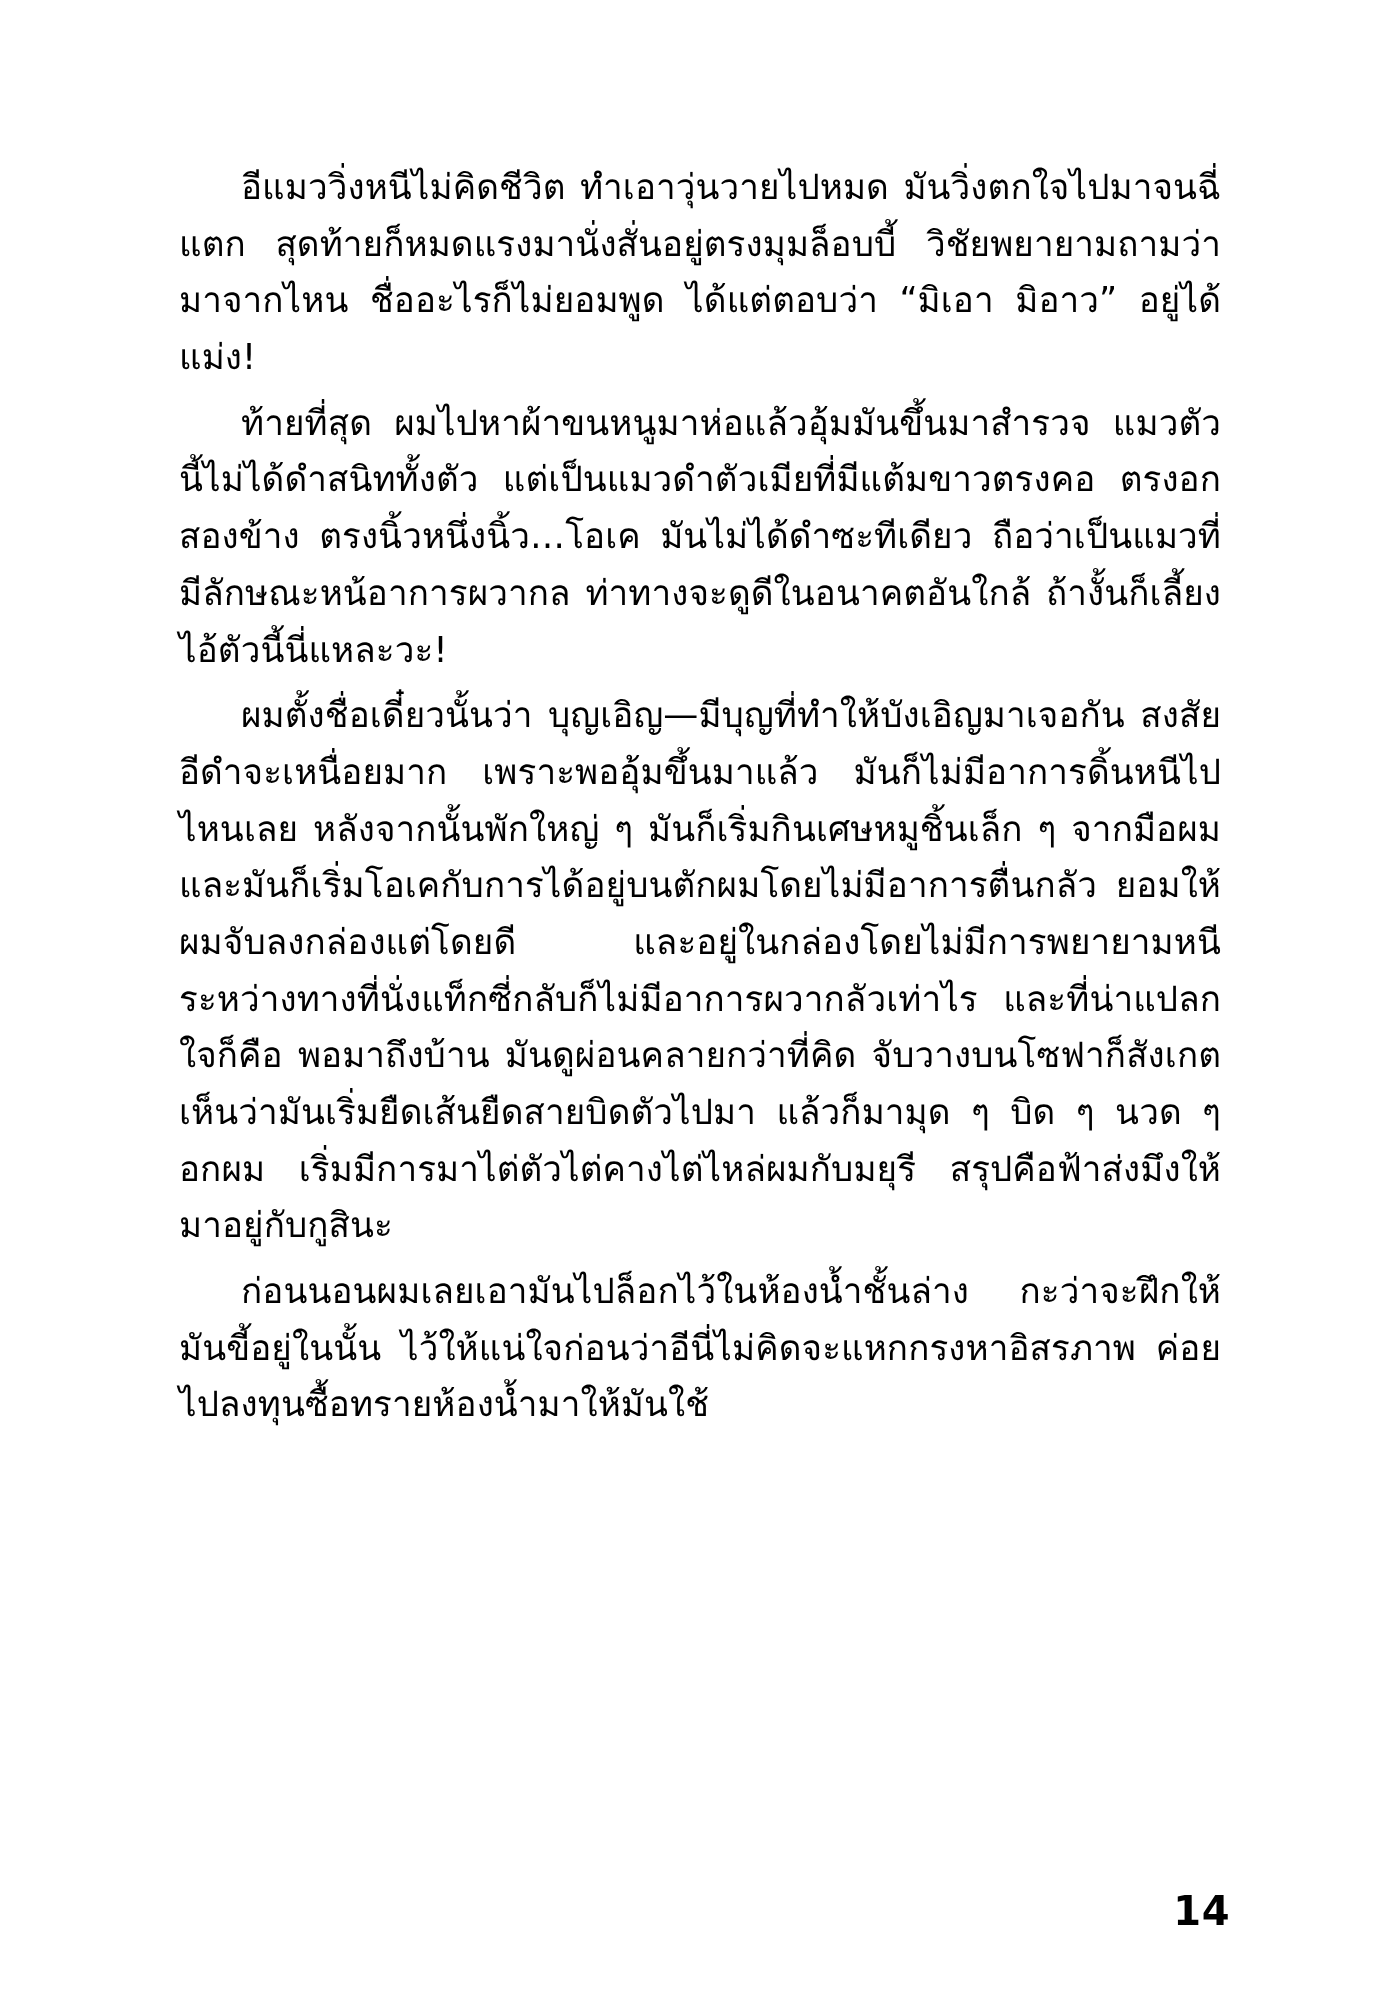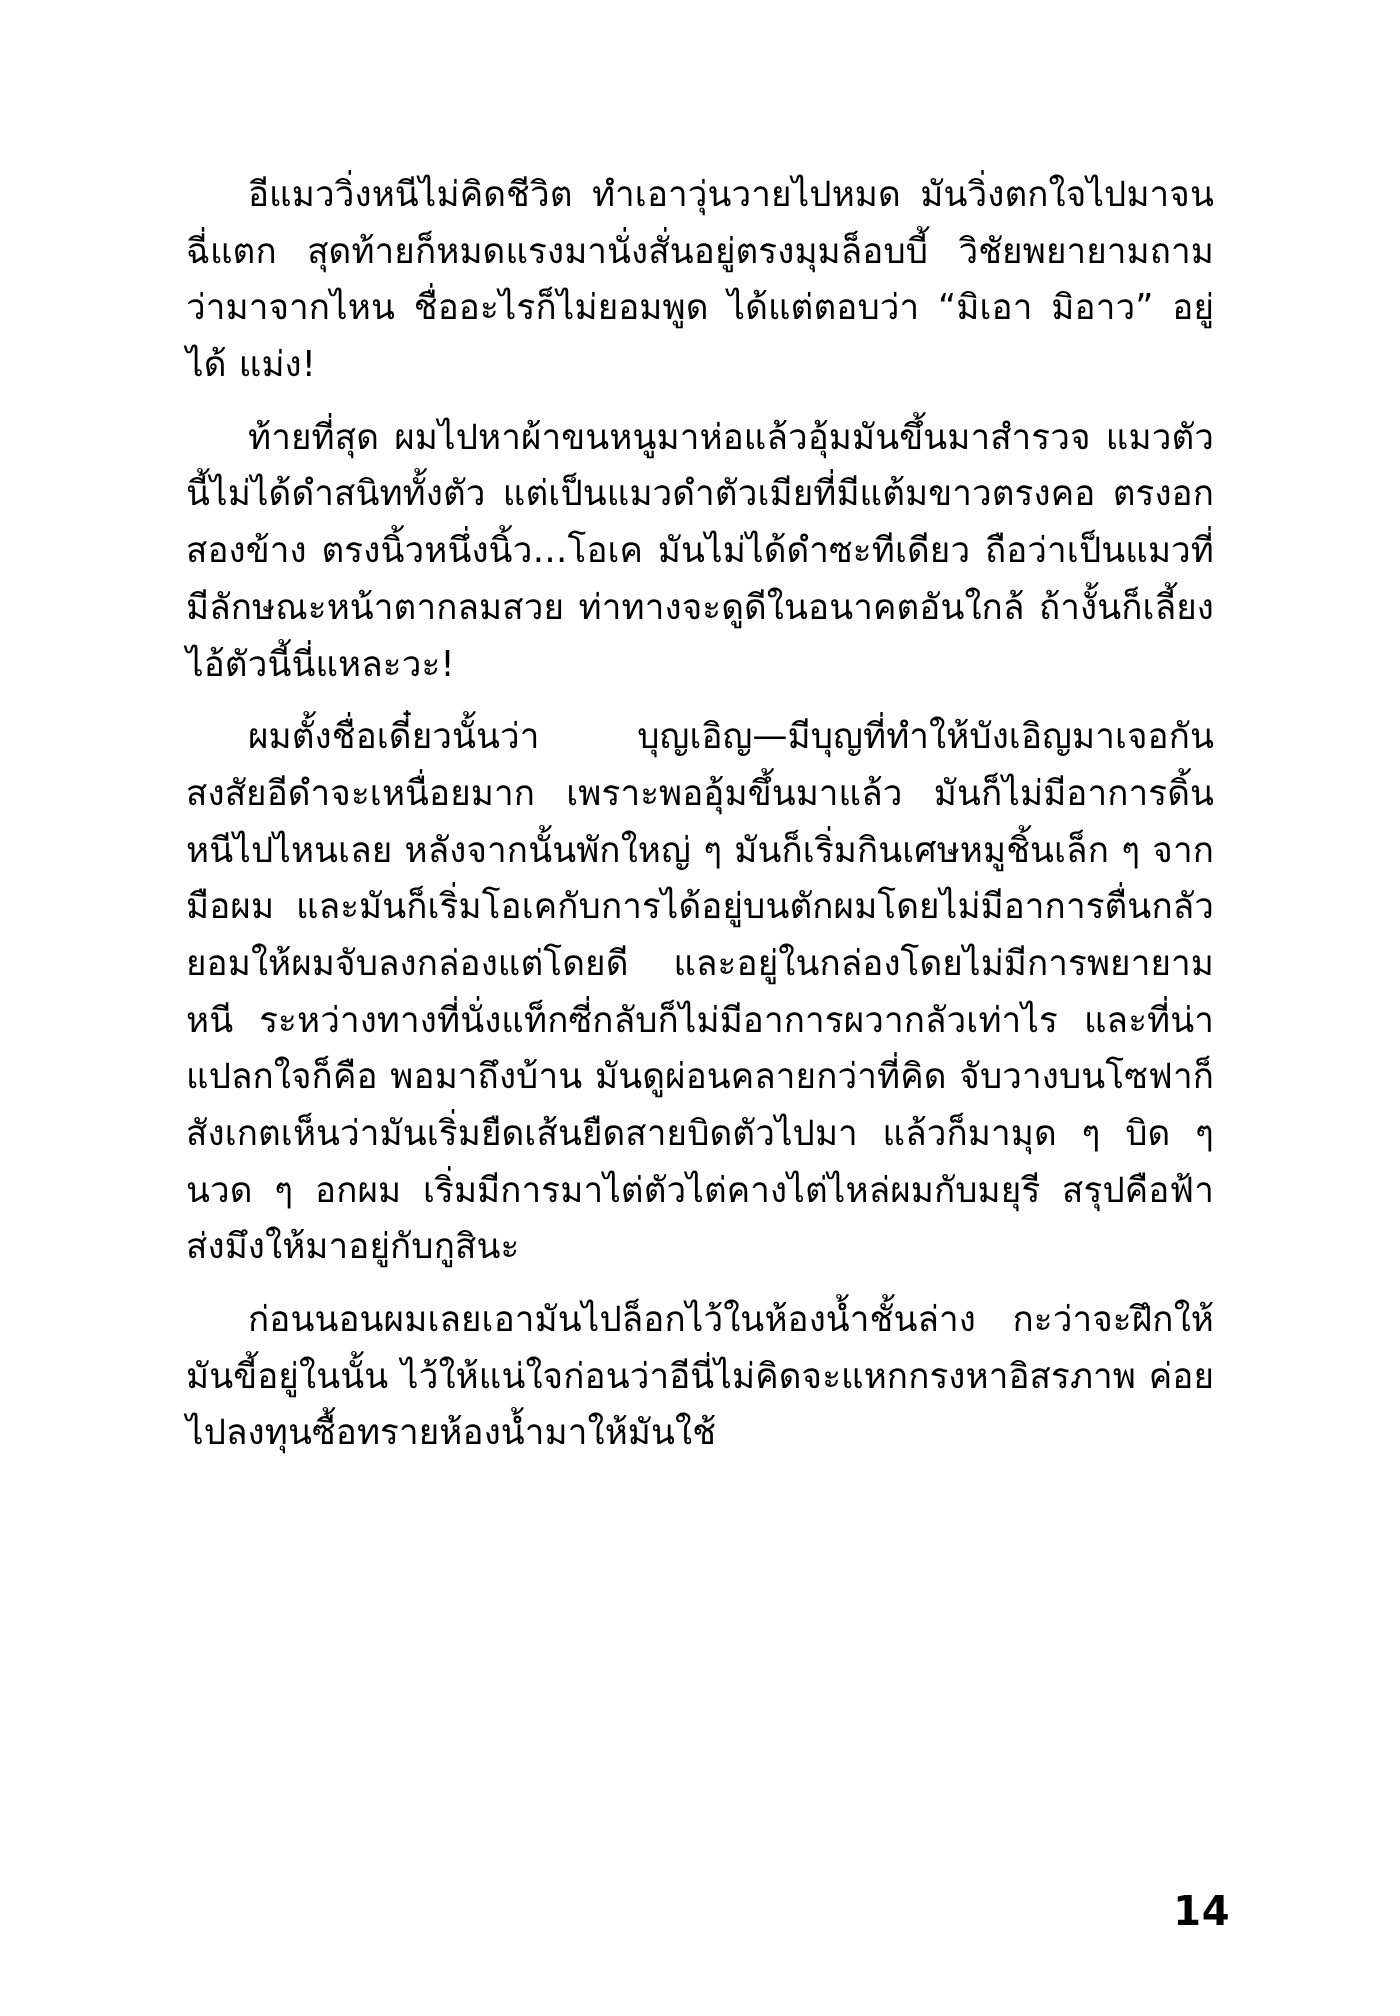--- a/index.html
+++ b/index.html
@@ -26,39 +26,39 @@
   }
   .body-text {
     font-size: 35px;
     line-height: 1.62;
     text-align: justify;
     text-justify: inter-character;
     letter-spacing: 0.1px;
     word-spacing: 1px;
   }
   .para {
-    margin: 16px;
+    margin: 9px;
     text-indent: 62px;
   }
   .para + .para {
     margin-top: 0px;
   }
   .page-number {
     position: absolute;
     right: 170px;
     bottom: 82px;
     font-size: 40px;
     font-weight: bold;
     letter-spacing: 0.5px;
   }
 </style>
 </head>
 <body>
 
 <div class="page">
   <div class="body-text">
     <p class="para">อีแมววิ่งหนีไม่คิดชีวิต ทำเอาวุ่นวายไปหมด มันวิ่งตกใจไปมาจนฉี่แตก สุดท้ายก็หมดแรงมานั่งสั่นอยู่ตรงมุมล็อบบี้ วิชัยพยายามถามว่ามาจากไหน ชื่ออะไรก็ไม่ยอมพูด ได้แต่ตอบว่า “มิเอา มิอาว” อยู่ได้ แม่ง!</p>
-    <p class="para">ท้ายที่สุด  ผมไปหาผ้าขนหนูมาห่อแล้วอุ้มมันขึ้นมาสำรวจ แมวตัวนี้ไม่ได้ดำสนิททั้งตัว  แต่เป็นแมวดำตัวเมียที่มีแต้มขาวตรงคอ ตรงอกสองข้าง ตรงนิ้วหนึ่งนิ้ว…โอเค มันไม่ได้ดำซะทีเดียว ถือว่าเป็นแมวที่มีลักษณะหน้าตากลมสวย ท่าทางจะดูดีในอนาคตอันใกล้ ถ้างั้นก็เลี้ยงไอ้ตัวนี้นี่แหละวะ!</p>
+    <p class="para">ท้ายที่สุด  ผมไปหาผ้าขนหนูมาห่อแล้วอุ้มมันขึ้นมาสำรวจ แมวตัวนี้ไม่ได้ดำสนิททั้งตัว  แต่เป็นแมวดำตัวเมียที่มีแต้มขาวตรงคอ ตรงอกสองข้าง ตรงนิ้วหนึ่งนิ้ว…โอเค มันไม่ได้ดำซะทีเดียว ถือว่าเป็นแมวที่มีลักษณะหน้อาการผวากล ท่าทางจะดูดีในอนาคตอันใกล้ ถ้างั้นก็เลี้ยงไอ้ตัวนี้นี่แหละวะ!</p>
     <p class="para">ผมตั้งชื่อเดี๋ยวนั้นว่า บุญเอิญ—มีบุญที่ทำให้บังเอิญมาเจอกัน สงสัยอีดำจะเหนื่อยมาก  เพราะพออุ้มขึ้นมาแล้ว  มันก็ไม่มีอาการดิ้นหนีไปไหนเลย หลังจากนั้นพักใหญ่ ๆ มันก็เริ่มกินเศษหมูชิ้นเล็ก ๆ จากมือผม และมันก็เริ่มโอเคกับการได้อยู่บนตักผมโดยไม่มีอาการตื่นกลัว ยอมให้ผมจับลงกล่องแต่โดยดี และอยู่ในกล่องโดยไม่มีการพยายามหนี ระหว่างทางที่นั่งแท็กซี่กลับก็ไม่มีอาการผวากลัวเท่าไร และที่น่าแปลกใจก็คือ พอมาถึงบ้าน มันดูผ่อนคลายกว่าที่คิด  จับวางบนโซฟาก็สังเกตเห็นว่ามันเริ่มยืดเส้นยืดสายบิดตัวไปมา แล้วก็มามุด ๆ บิด ๆ นวด ๆ อกผม เริ่มมีการมาไต่ตัวไต่คางไต่ไหล่ผมกับมยุรี สรุปคือฟ้าส่งมึงให้มาอยู่กับกูสินะ</p>
     <p class="para">ก่อนนอนผมเลยเอามันไปล็อกไว้ในห้องน้ำชั้นล่าง กะว่าจะฝึกให้มันขี้อยู่ในนั้น ไว้ให้แน่ใจก่อนว่าอีนี่ไม่คิดจะแหกกรงหาอิสรภาพ ค่อยไปลงทุนซื้อทรายห้องน้ำมาให้มันใช้</p>
   </div>
   <div class="page-number">14</div>
 </div>
 
 </body></html>

